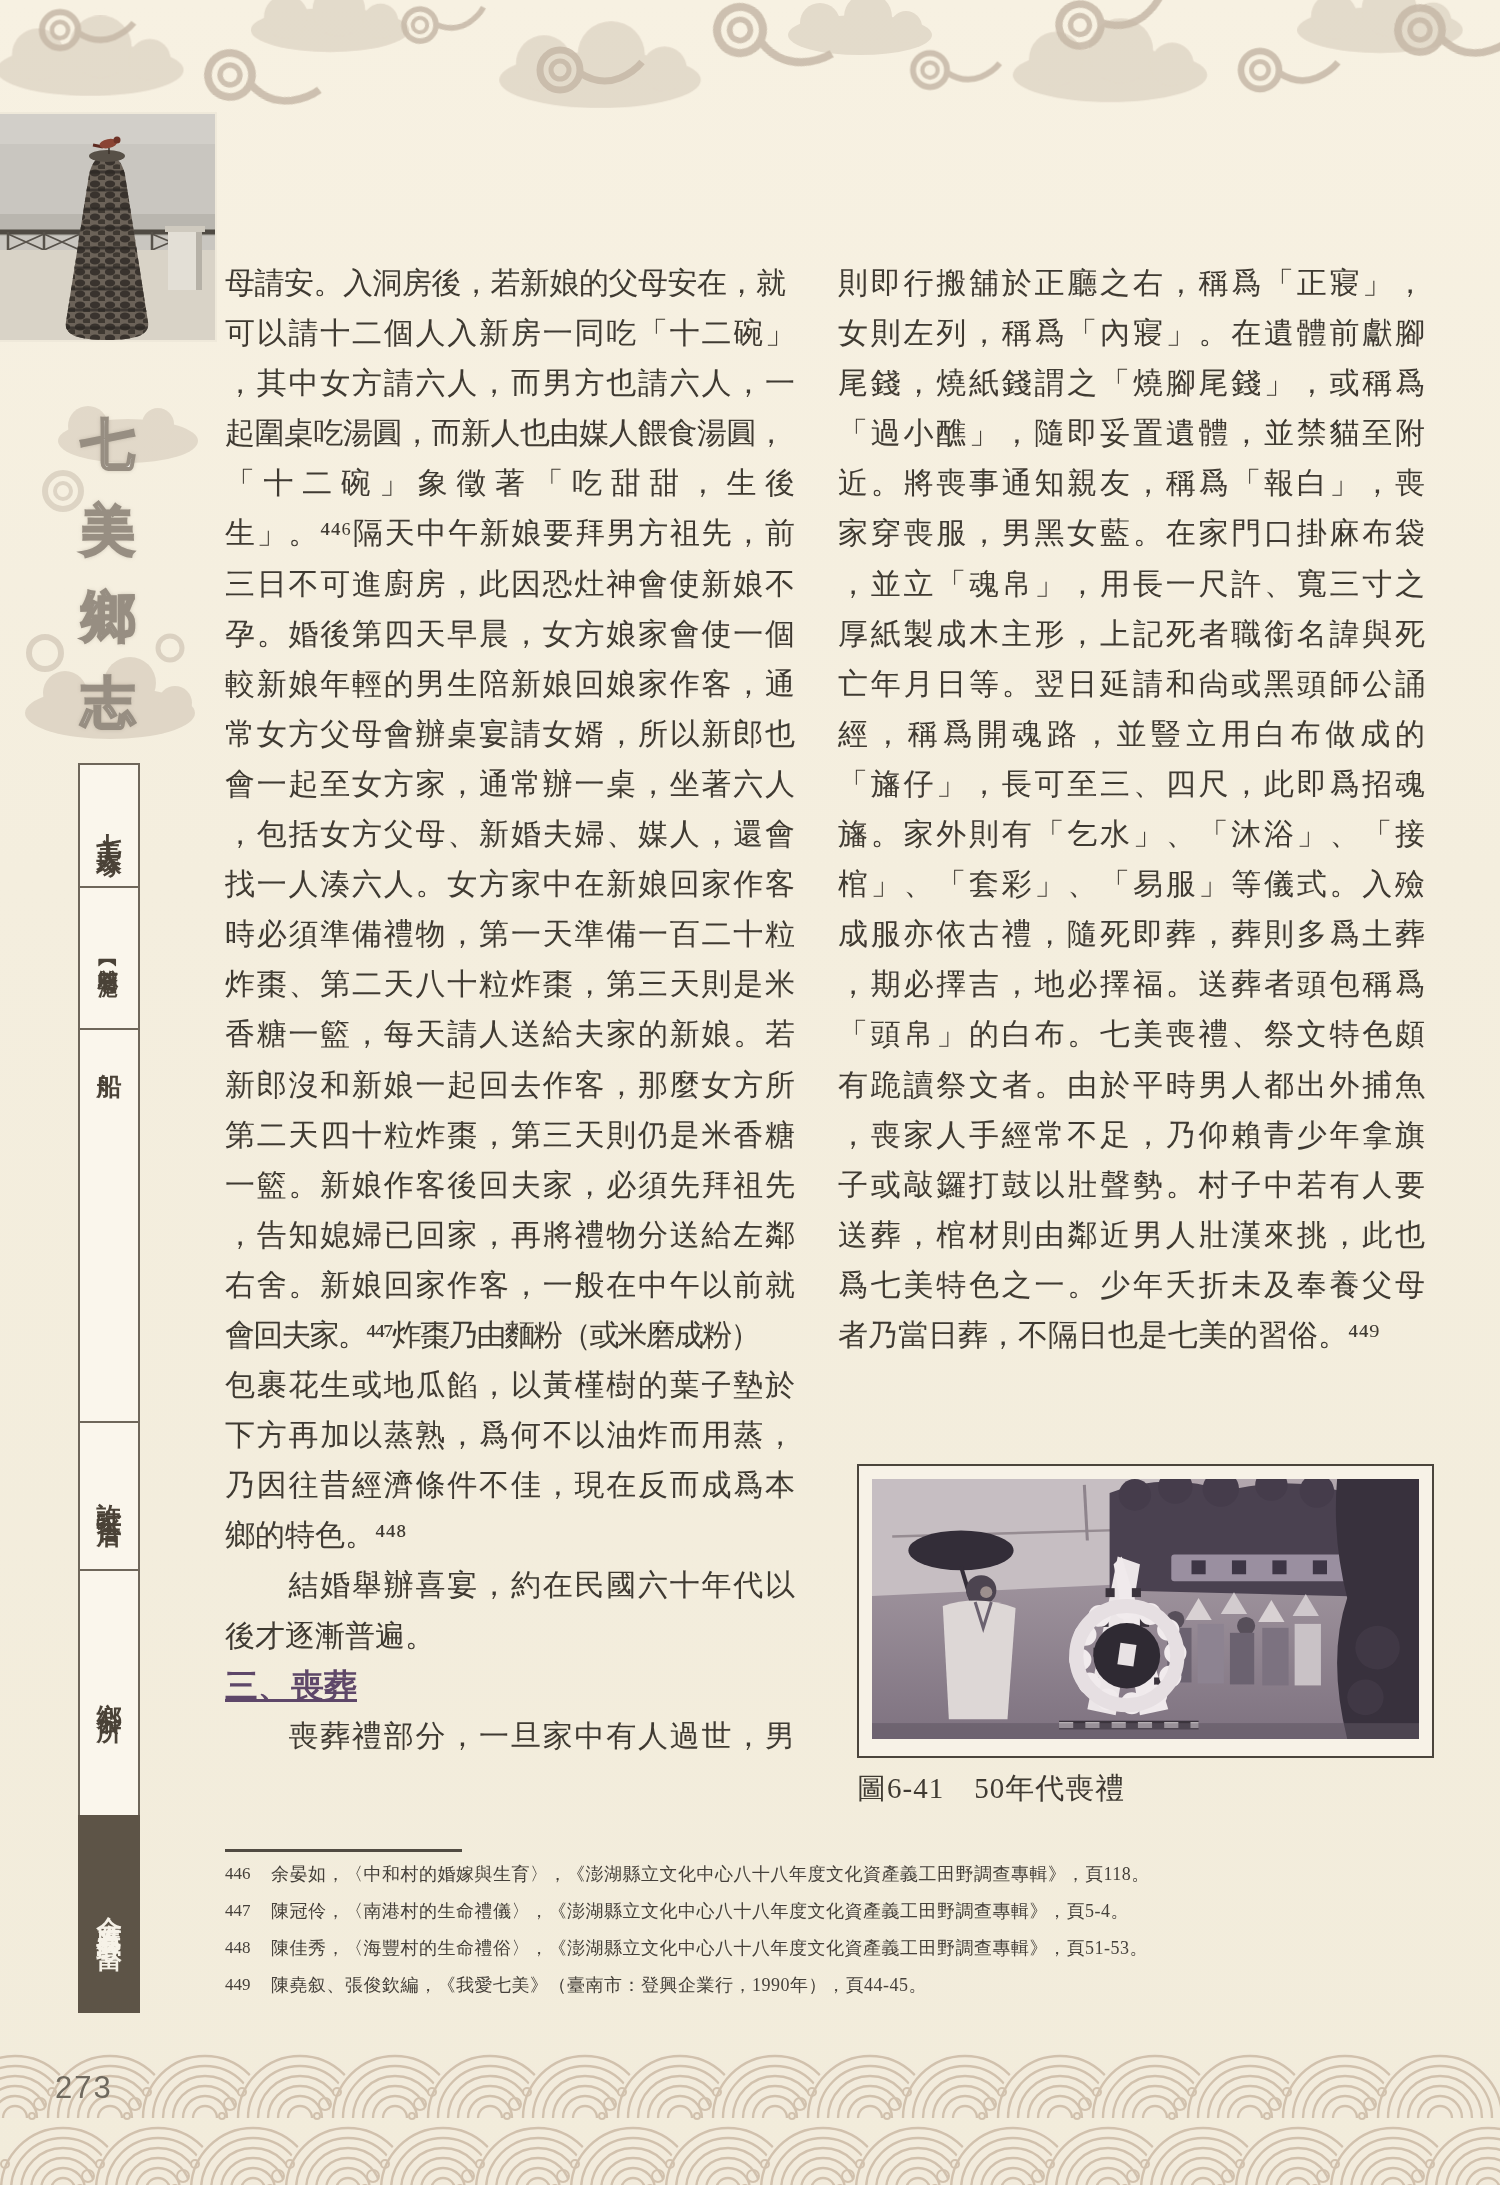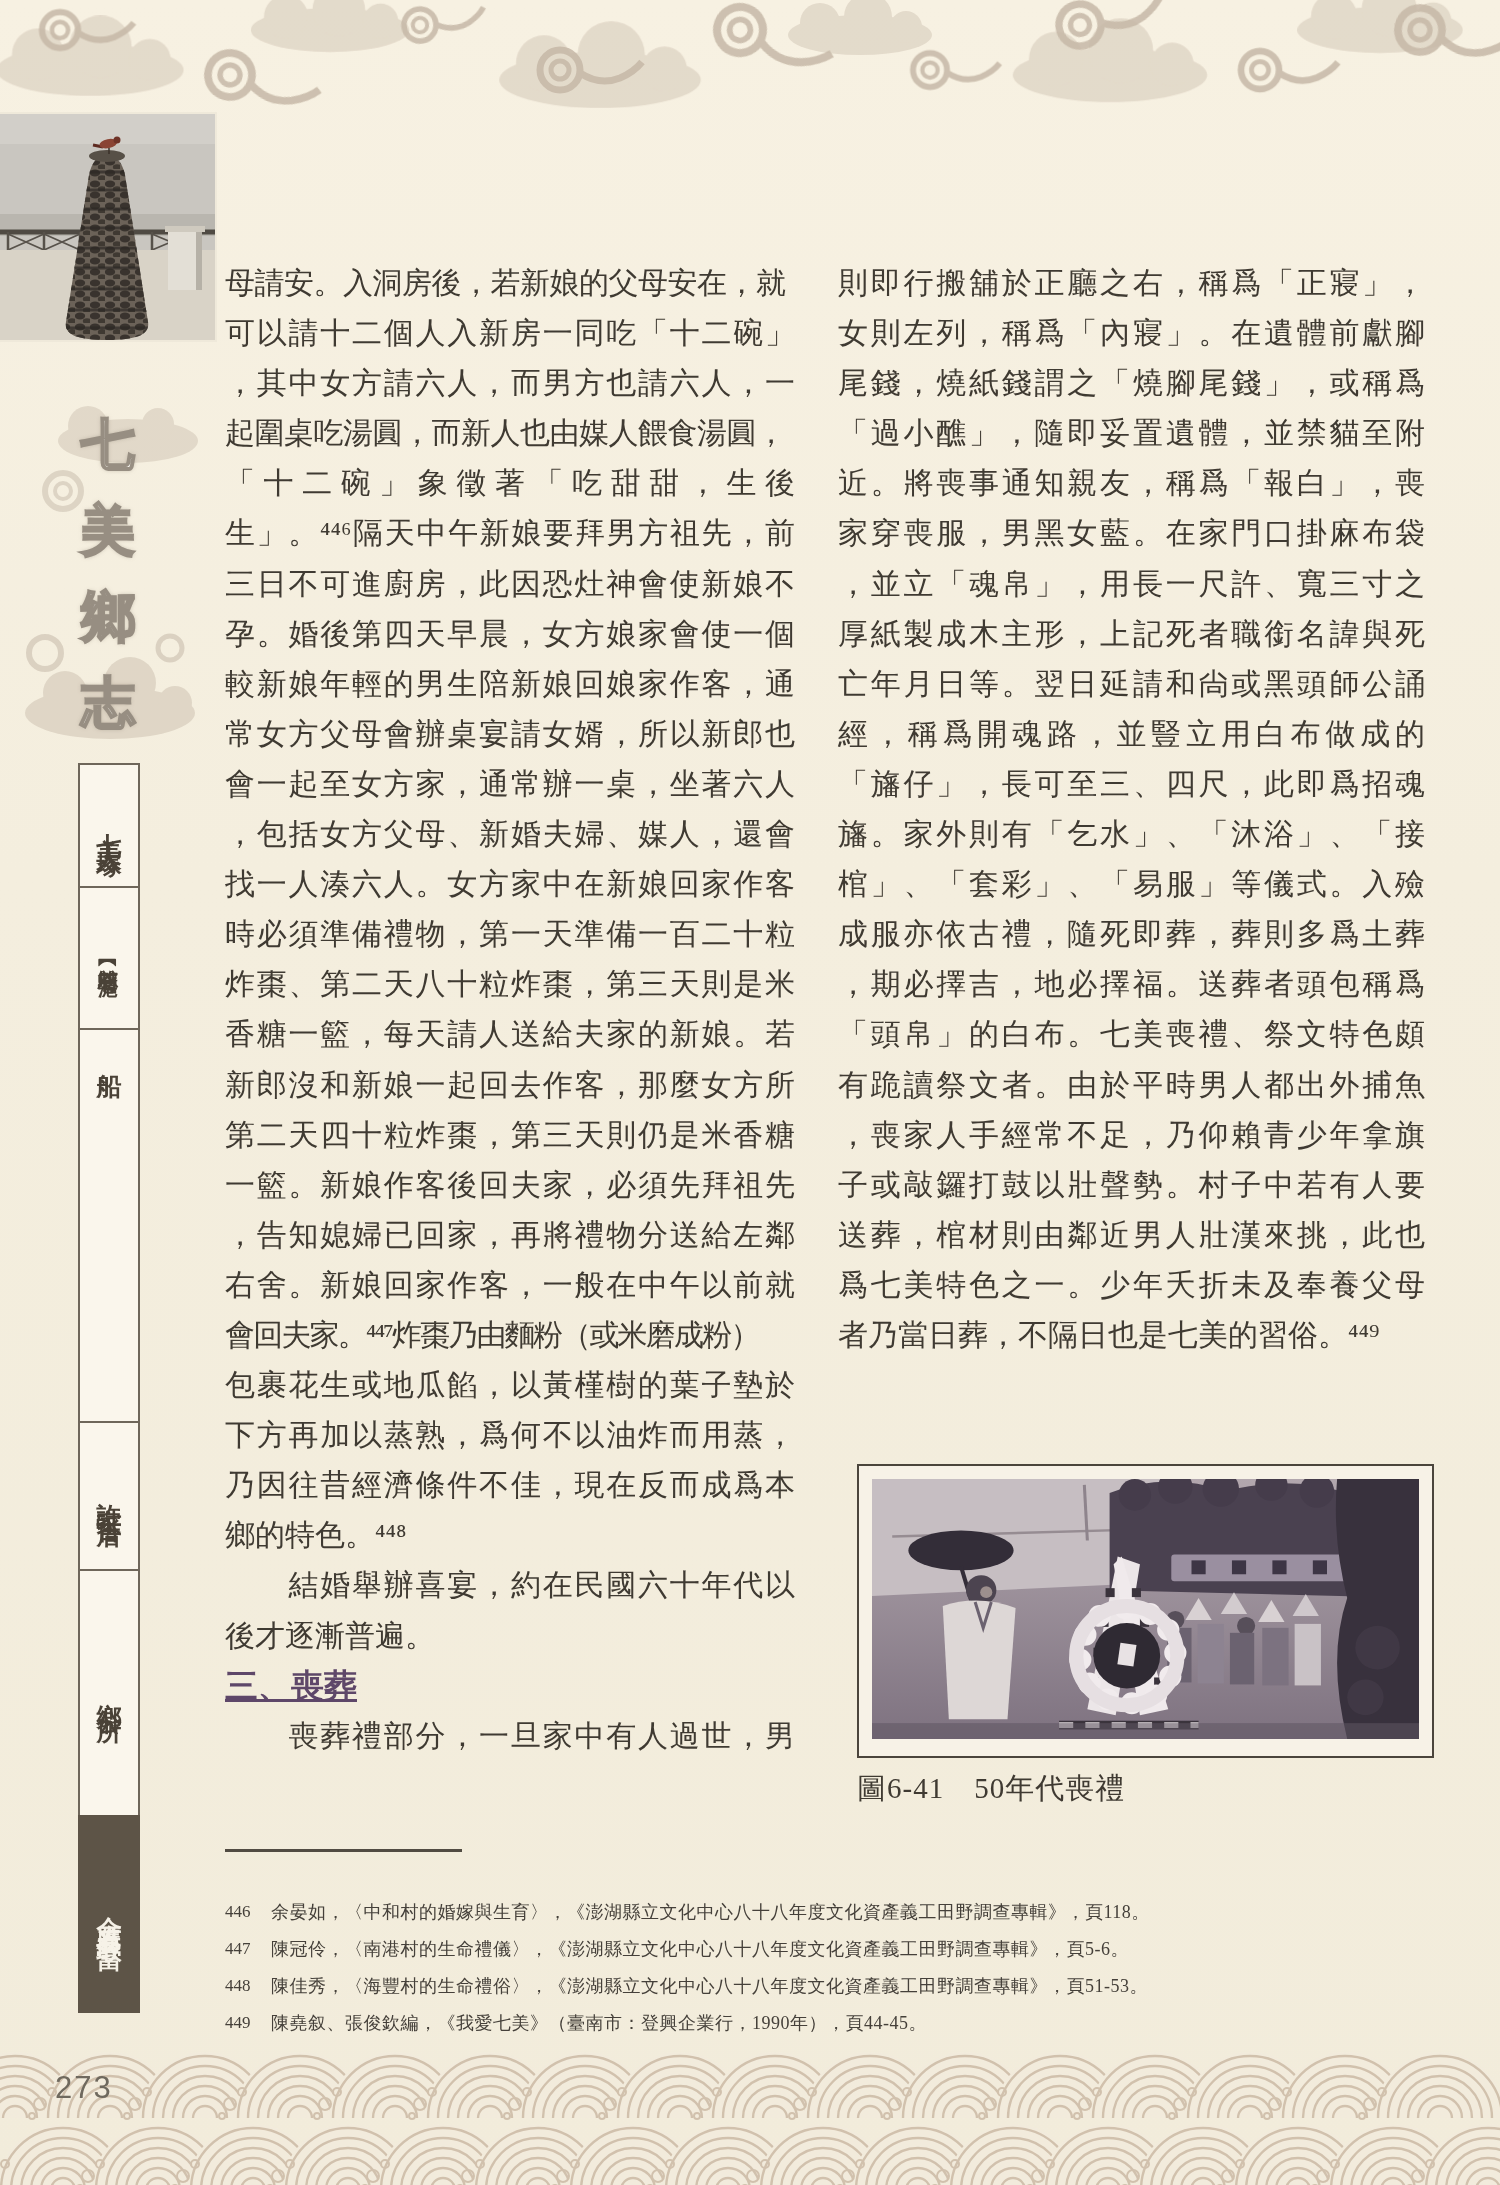--- a/index.html
+++ b/index.html
@@ -44,21 +44,21 @@
   .tline.squeeze{text-align-last:left;white-space:nowrap;letter-spacing:-1.8px;}
   .tline.header{text-align-last:left;color:#5e4769;font-weight:bold;font-size:33px;text-decoration:underline;}
 
   
   .figure{position:absolute;left:845px;top:1452px;width:577px;margin:12px;}
   .photo-frame{box-sizing:border-box;width:577px;border:2px solid #4b453c;background:#f7f2e7;padding:13px;}
   .figure figcaption{margin-top:11px;font-size:29px;color:#3f3a32;letter-spacing:1px;}
 
   
   .fn-rule{position:absolute;left:225px;top:1849px;width:237px;border-top:3px solid #514b42;}
-  .footnotes{position:absolute;left:225px;top:1862px;width:1250px;margin-top:38px;}
+  .footnotes{position:absolute;left:225px;top:1862px;width:1250px;}
   .fn{display:flex;align-items:flex-start;height:37px;}
   .fn-num{font-size:17px;width:46px;padding-top:2px;color:#45403a;flex:none;}
   .fn-text{font-size:18px;color:#45403a;white-space:nowrap;letter-spacing:.5px;}
 
   .page-number{position:absolute;left:55px;top:2070px;font-size:31px;color:#6f695e;letter-spacing:2px;
                font-family:"Liberation Sans","DejaVu Sans",sans-serif;}
 </style>
 </head>
 <body>
 
@@ -407,21 +407,21 @@
 
   <div class="fn-rule"></div>
   <div class="footnotes">
 
   <div class="fn">
       <span class="fn-num">446</span>
       <span class="fn-text">余晏如，〈中和村的婚嫁與生育〉，《澎湖縣立文化中心八十八年度文化資產義工田野調查專輯》，頁118。</span>
     </div>
       <div class="fn">
       <span class="fn-num">447</span>
-      <span class="fn-text">陳冠伶，〈南港村的生命禮儀〉，《澎湖縣立文化中心八十八年度文化資產義工田野調查專輯》，頁5-6。</span>
+      <span class="fn-text">陳冠伶，〈南港村的生命禮儀〉，《澎湖縣立文化中心八十八年度文化資產義工田野調查專輯》，頁5-4。</span>
     </div>
       <div class="fn">
       <span class="fn-num">448</span>
       <span class="fn-text">陳佳秀，〈海豐村的生命禮俗〉，《澎湖縣立文化中心八十八年度文化資產義工田野調查專輯》，頁51-53。</span>
     </div>
       <div class="fn">
       <span class="fn-num">449</span>
       <span class="fn-text">陳堯叙、張俊欽編，《我愛七美》（臺南市：登興企業行，1990年），頁44-45。</span>
     </div>
     </div>

